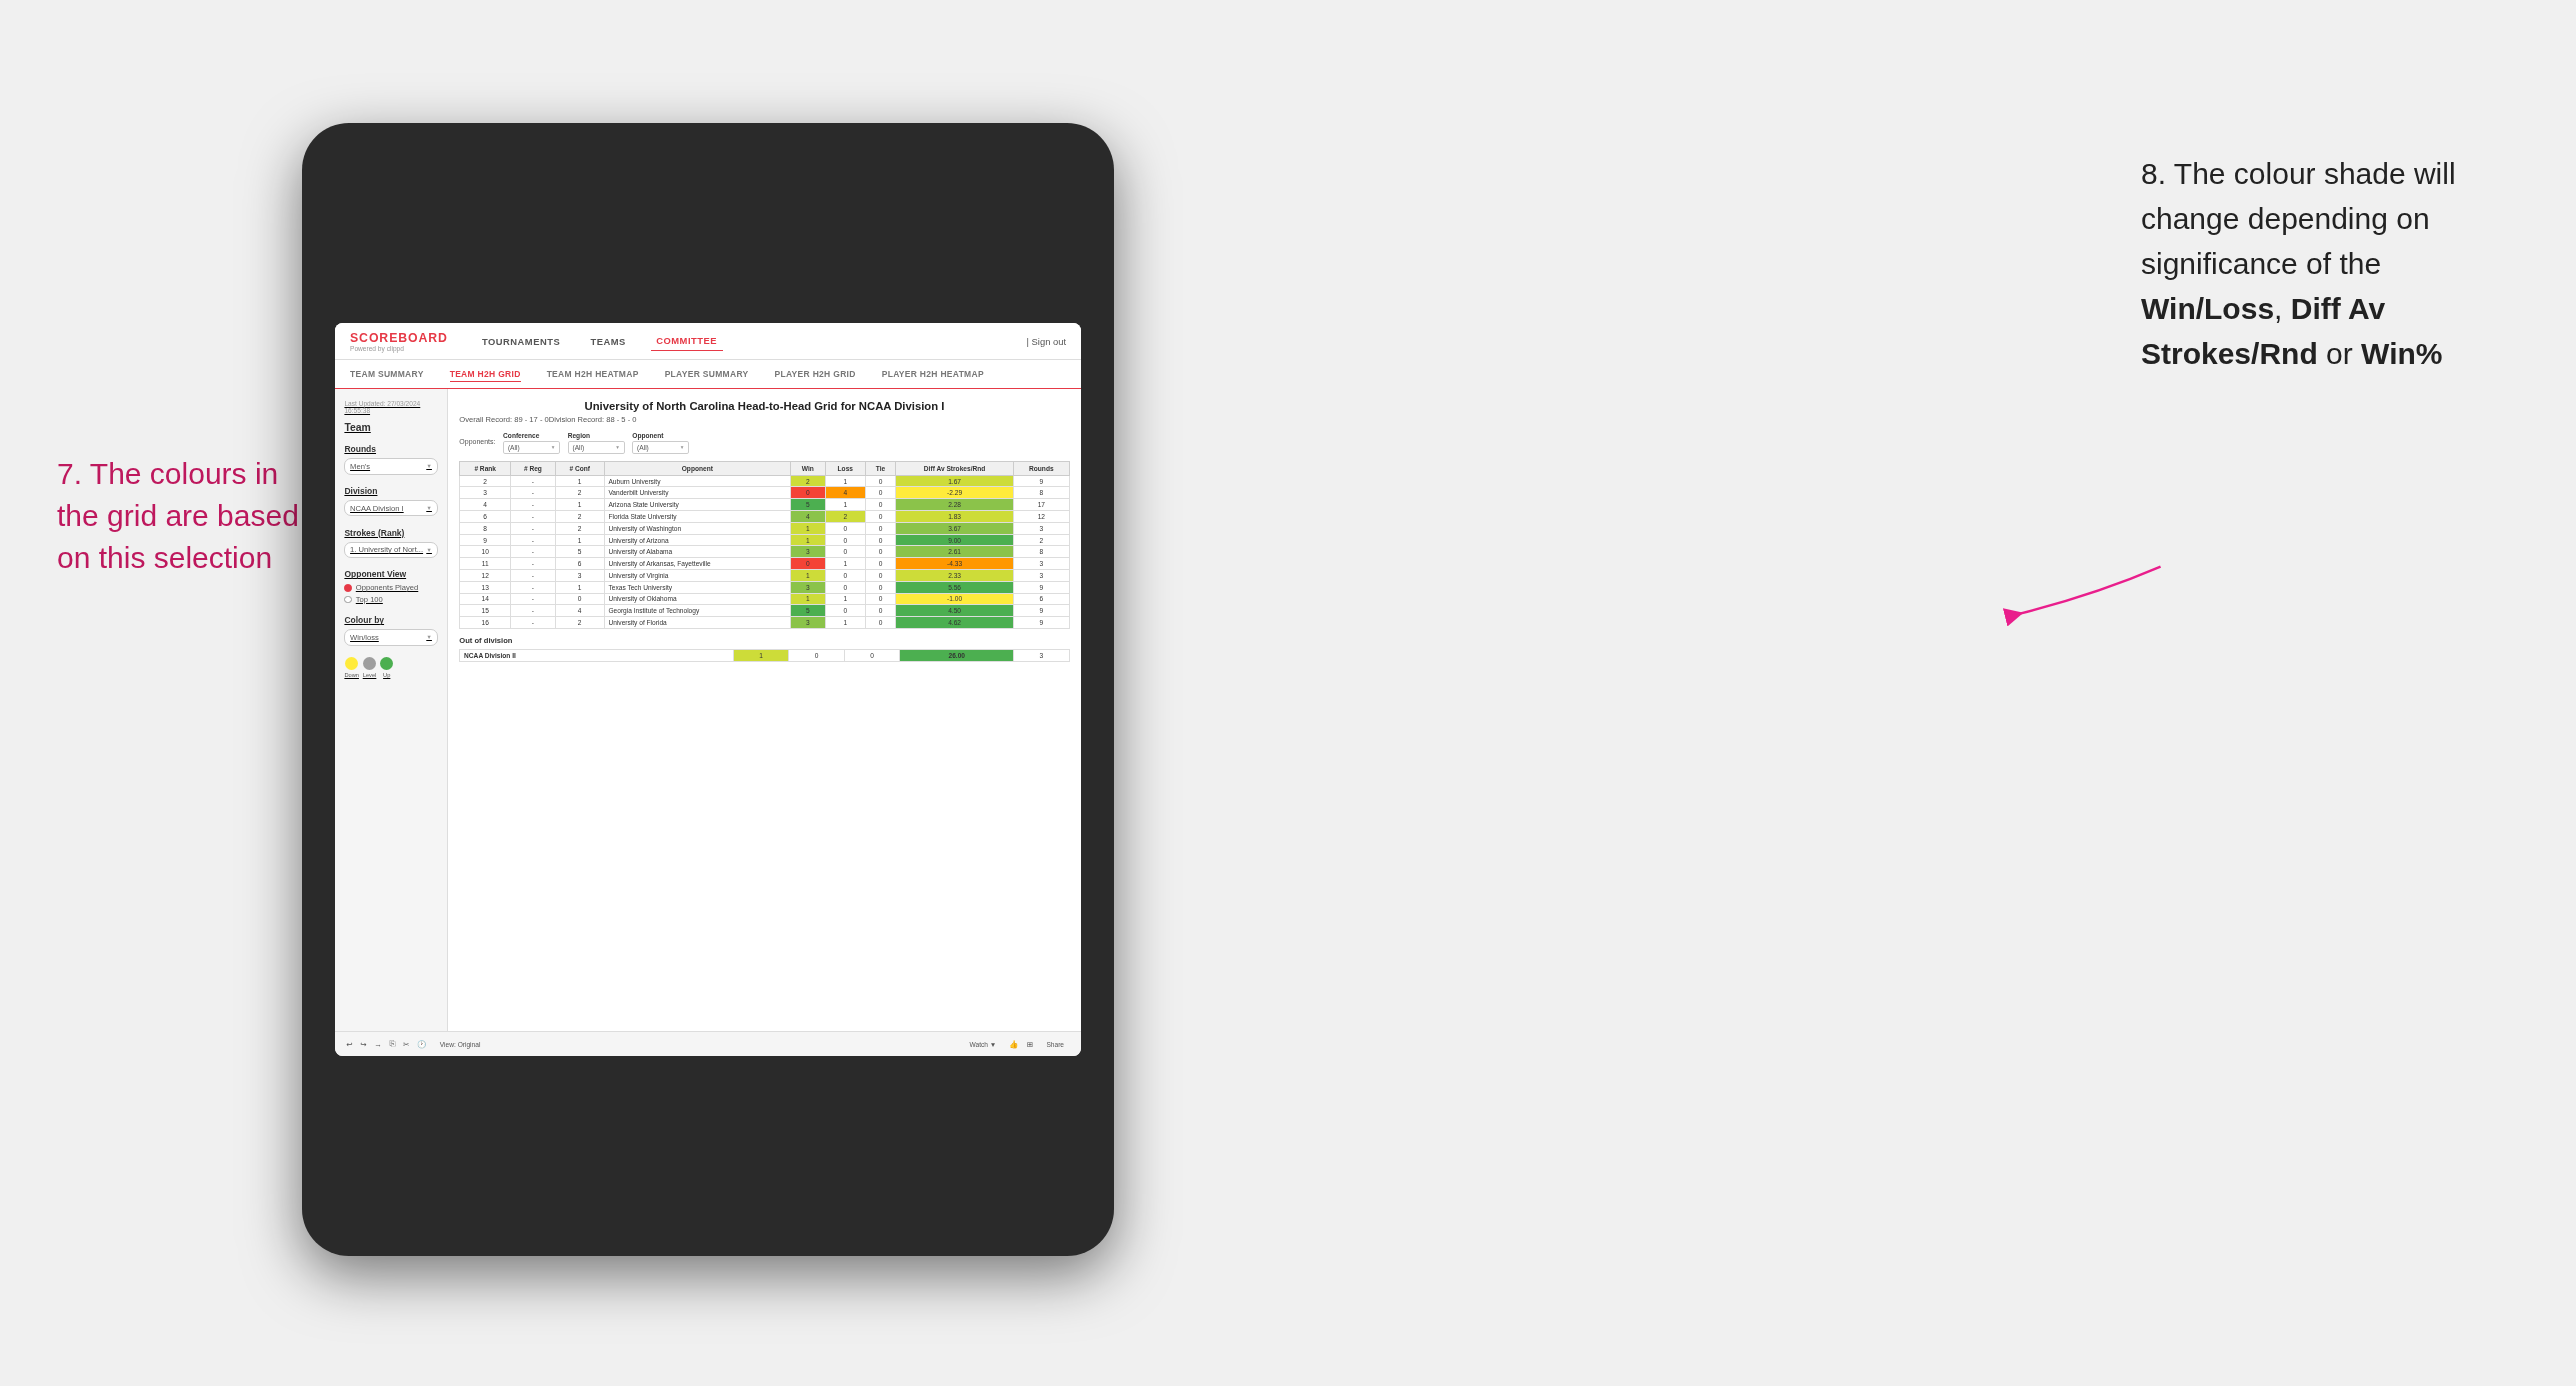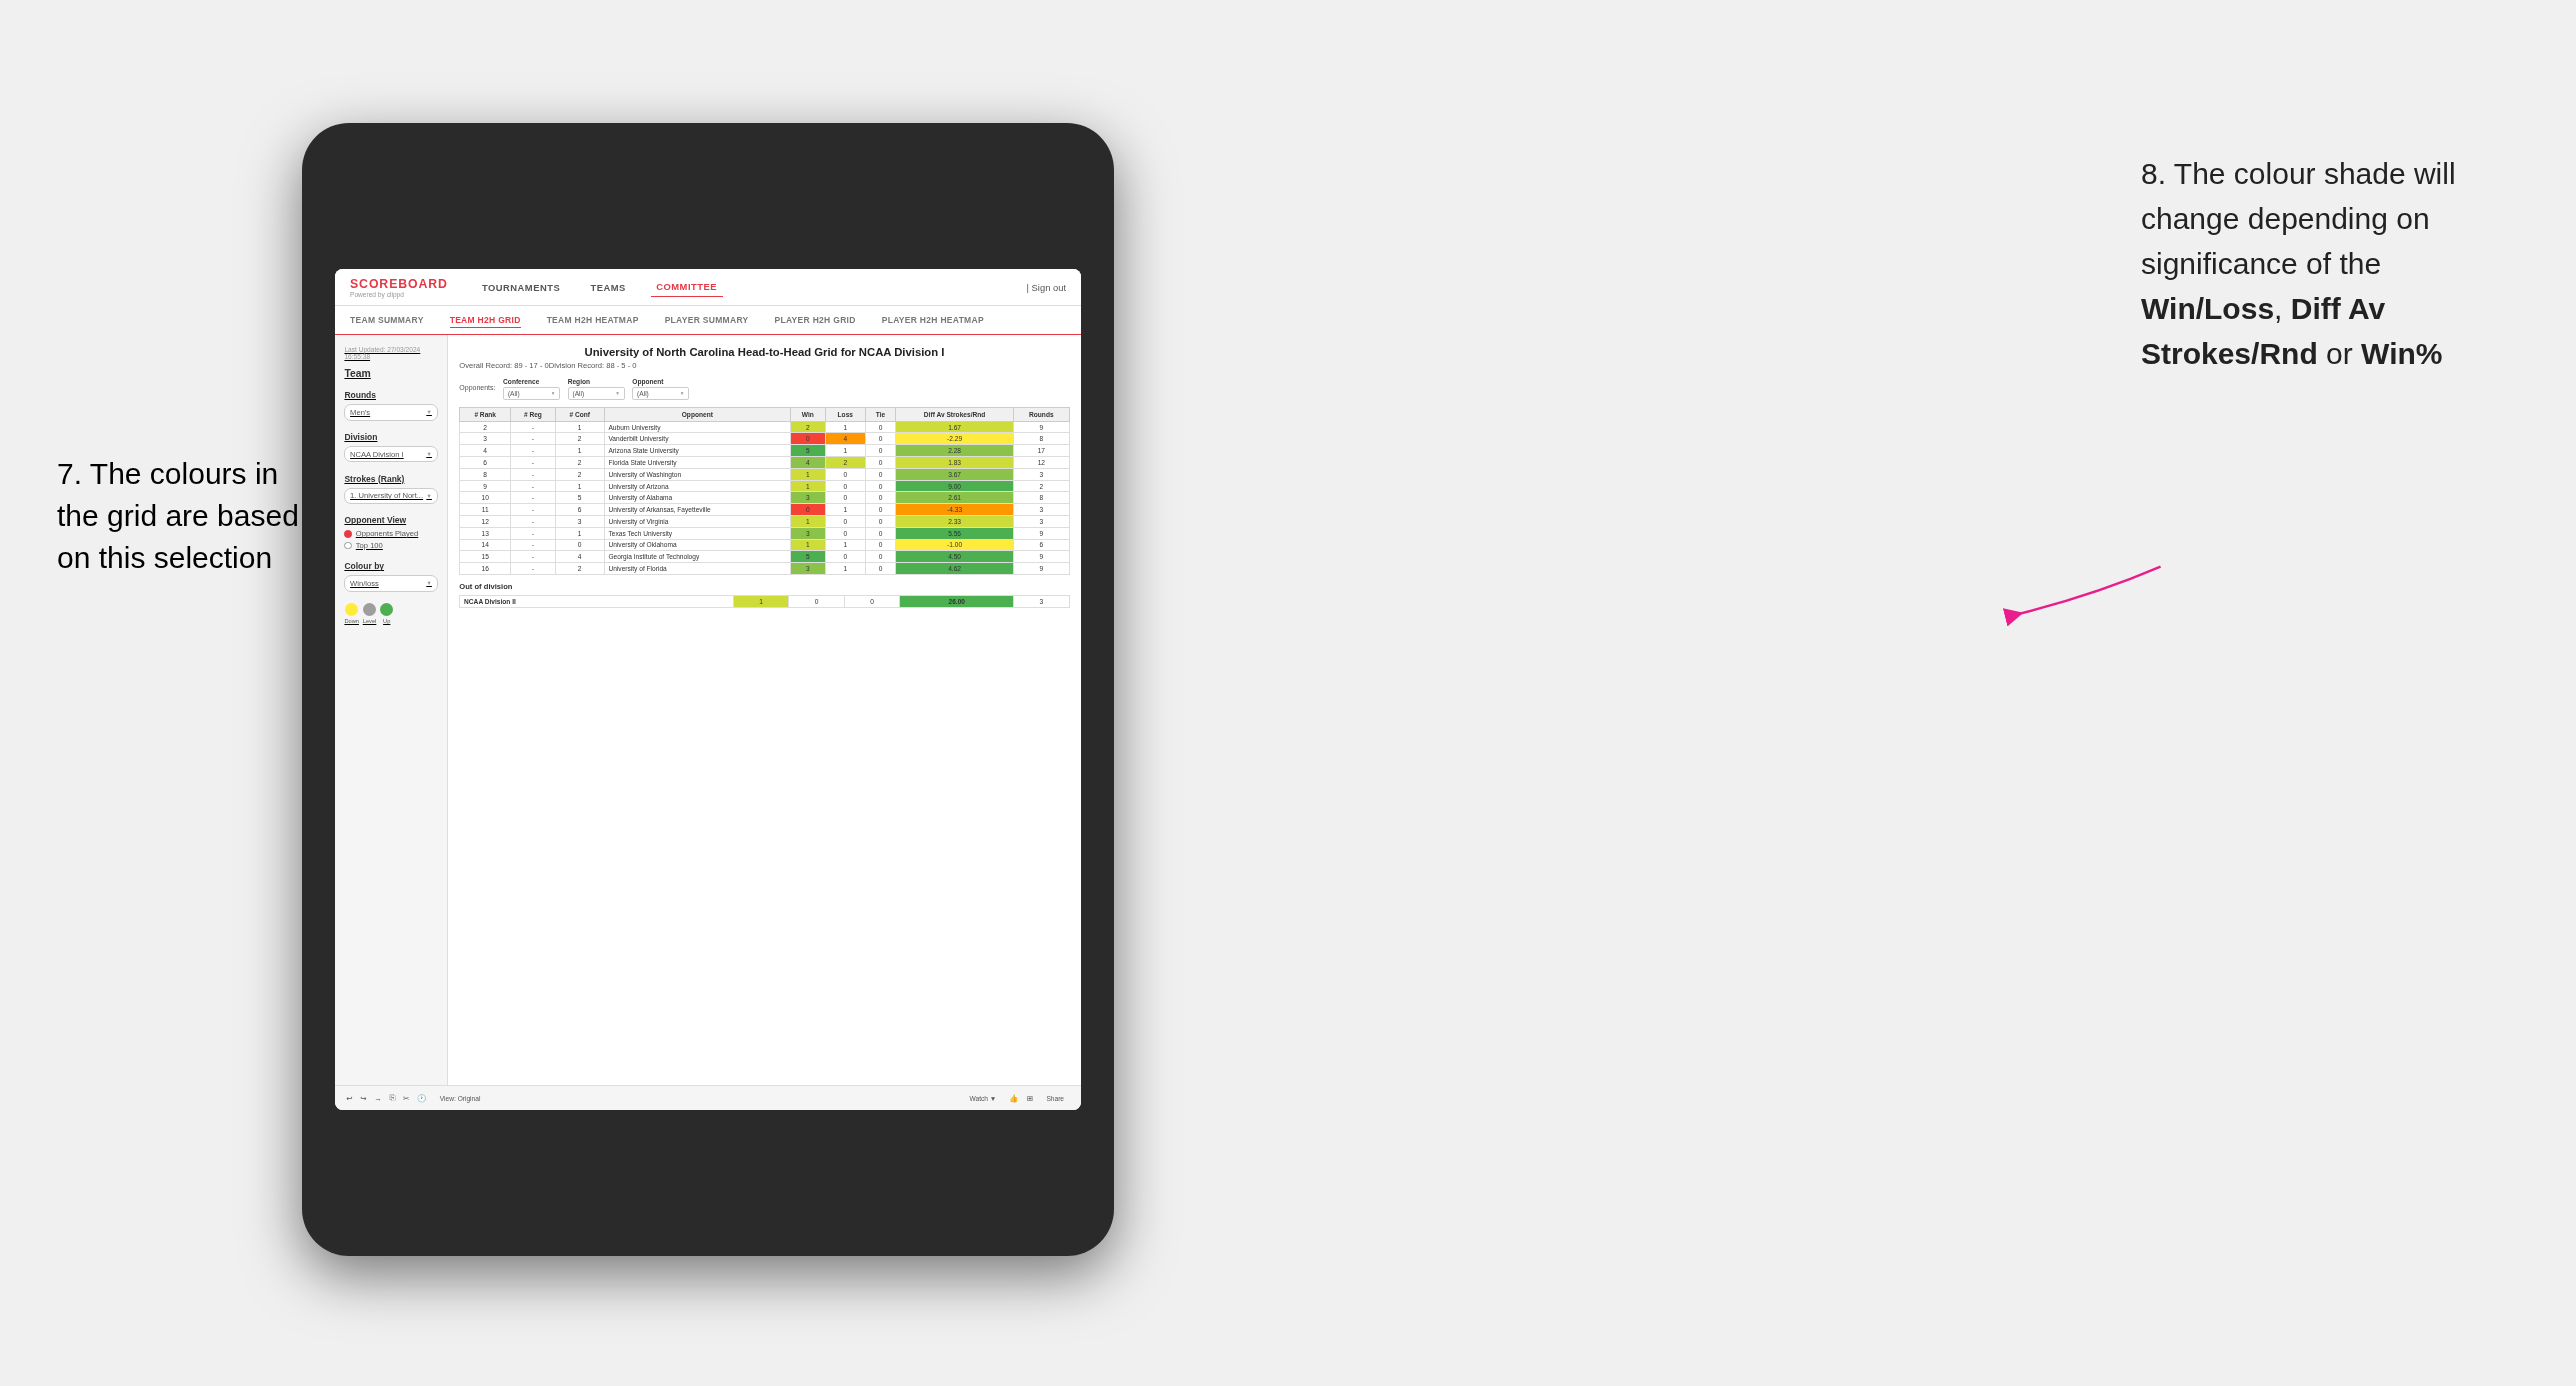--- a/index.html
+++ b/index.html
@@ -14,21 +14,21 @@
 
     
     .annotation-left {
       position: absolute;
       left: 57px;
       top: 453px;
       width: 264px;
       font-size: 30px;
       font-weight: 400;
       line-height: 1.4;
-      color: #000000;
+      color: #be185d;
     }
 
     
     .annotation-right {
       position: absolute;
       right: 76px;
       top: 151px;
       width: 359px;
       font-size: 30px;
       font-weight: 400;
@@ -49,21 +49,21 @@
       background: #2a2a2a;
       border-radius: 47px;
       box-shadow: 0 19px 57px rgba(0,0,0,0.5);
       display: flex;
       align-items: center;
       justify-content: center;
     }
 
     .tablet-screen {
       width: 746px;
-      height: 841px;
+      height: 733px;
       background: #fff;
       border-radius: 7.6px;
       overflow: hidden;
       display: flex;
       flex-direction: column;
     }
 
     
     .nav-bar {
       background: #fff;

